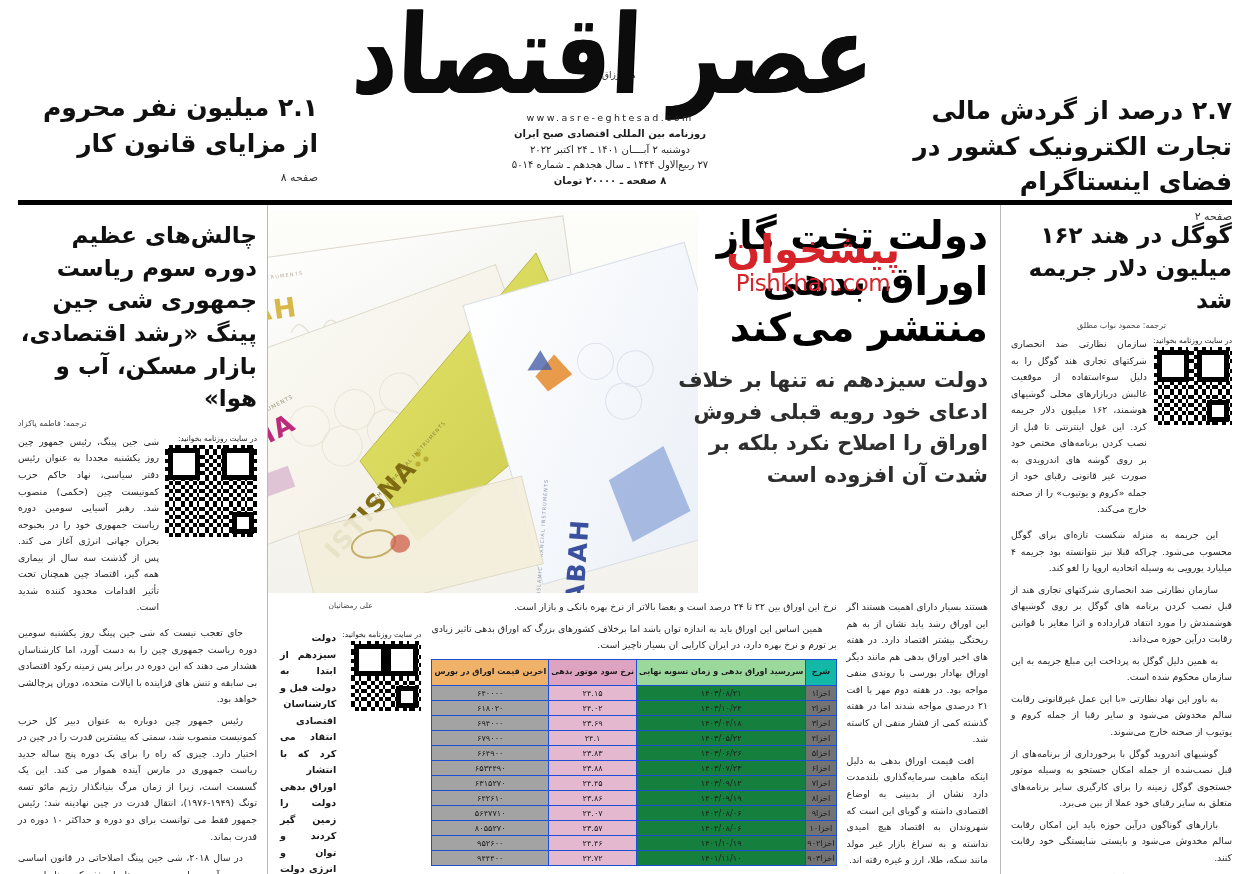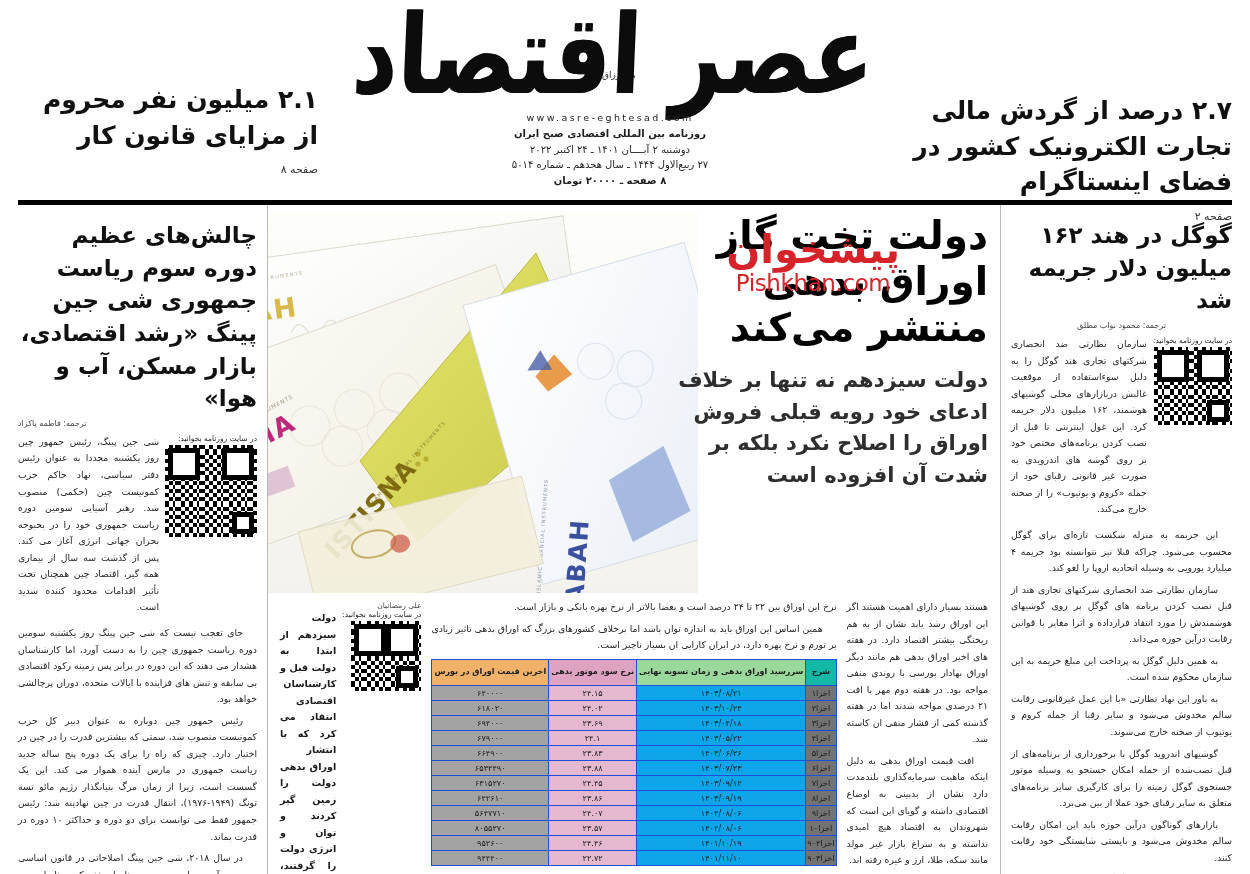--- a/index.html
+++ b/index.html
@@ -33,20 +33,21 @@
     width: 330px;
     padding-top: 93px;
     text-align: right;
     direction: rtl;
   }
   .mast-left {
     width: 300px;
     padding-top: 82px;
     text-align: left;
     direction: rtl;
+    margin-top: 8px;
   }
   .mast-center {
     flex: 1;
     position: relative;
     height: 200px;
   }
   .promo-head {
     font-size: 25px;
     font-weight: bold;
     line-height: 1.42;
@@ -303,38 +304,38 @@
     color: #1b1b1b;
   }
   table.bonds th {
     font-weight: bold;
     font-size: 8px;
     line-height: 1.25;
     padding: 2px 2px;
     height: 26px;
   }
   th.c1, td.c1 { background: #737373; width: 15%; }
-  th.c2, td.c2 { background: #0ea5e9; width: 33%; }
+  th.c2, td.c2 { background: #15803d; width: 33%; }
   th.c3, td.c3 { background: #e4b9cf; width: 22%; }
   th.c4, td.c4 { background: #a3a3a3; width: 30%; }
   th.c1 { background: #14b8a6; }
   th.c2 { background: #9bd89b; }
   th.c3 { background: #dda3c0; }
   th.c4 { background: #efb268; }
 
   .cap-bold {
     font-size: 9.6px;
     font-weight: bold;
     line-height: 1.72;
     text-align: justify;
     color: #1b1b1b;
     margin: 0 0 5px 0;
   }
   .mini-byline {
-    font-size: 7.5px; color:#444; text-align:right; margin: 2px 0 0;
+    font-size: 7.5px; color:#444; text-align:center; margin: 2px 0 20px;
   }
 </style>
 </head>
 <body>
 
 <div class="page">
 
   <div class="masthead">
 
     <div class="mast-right">

